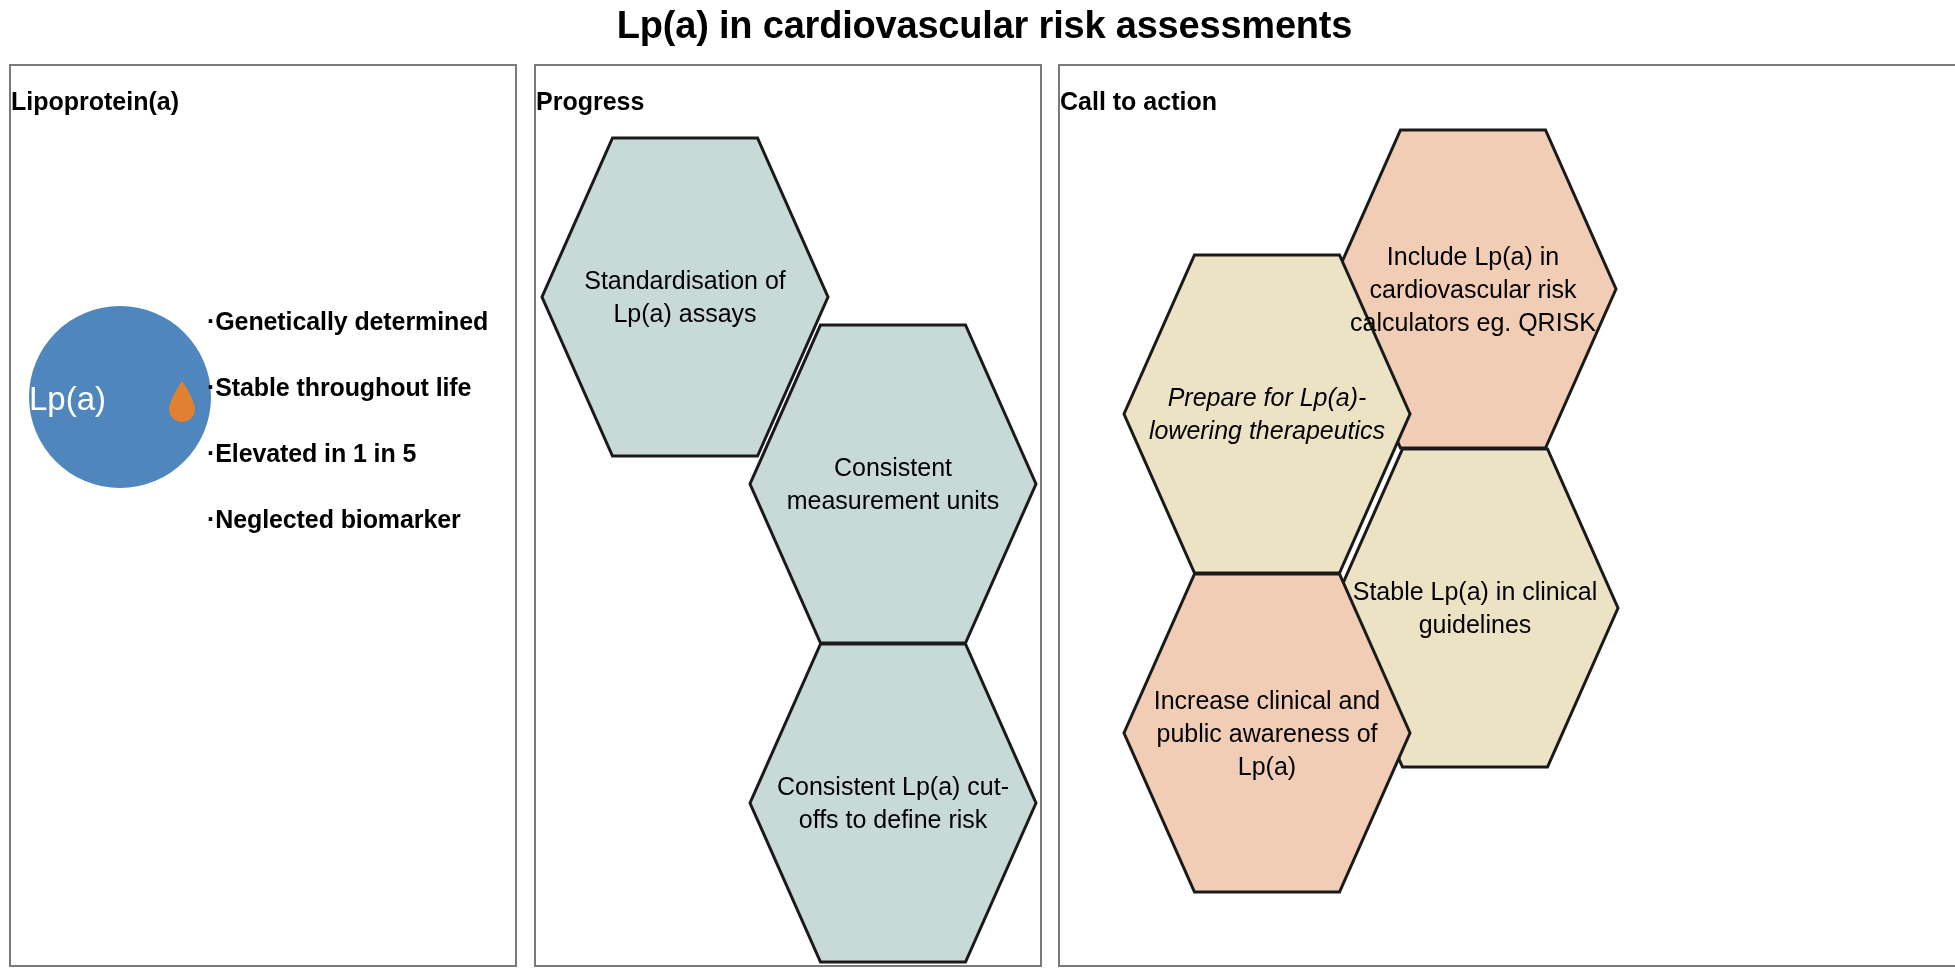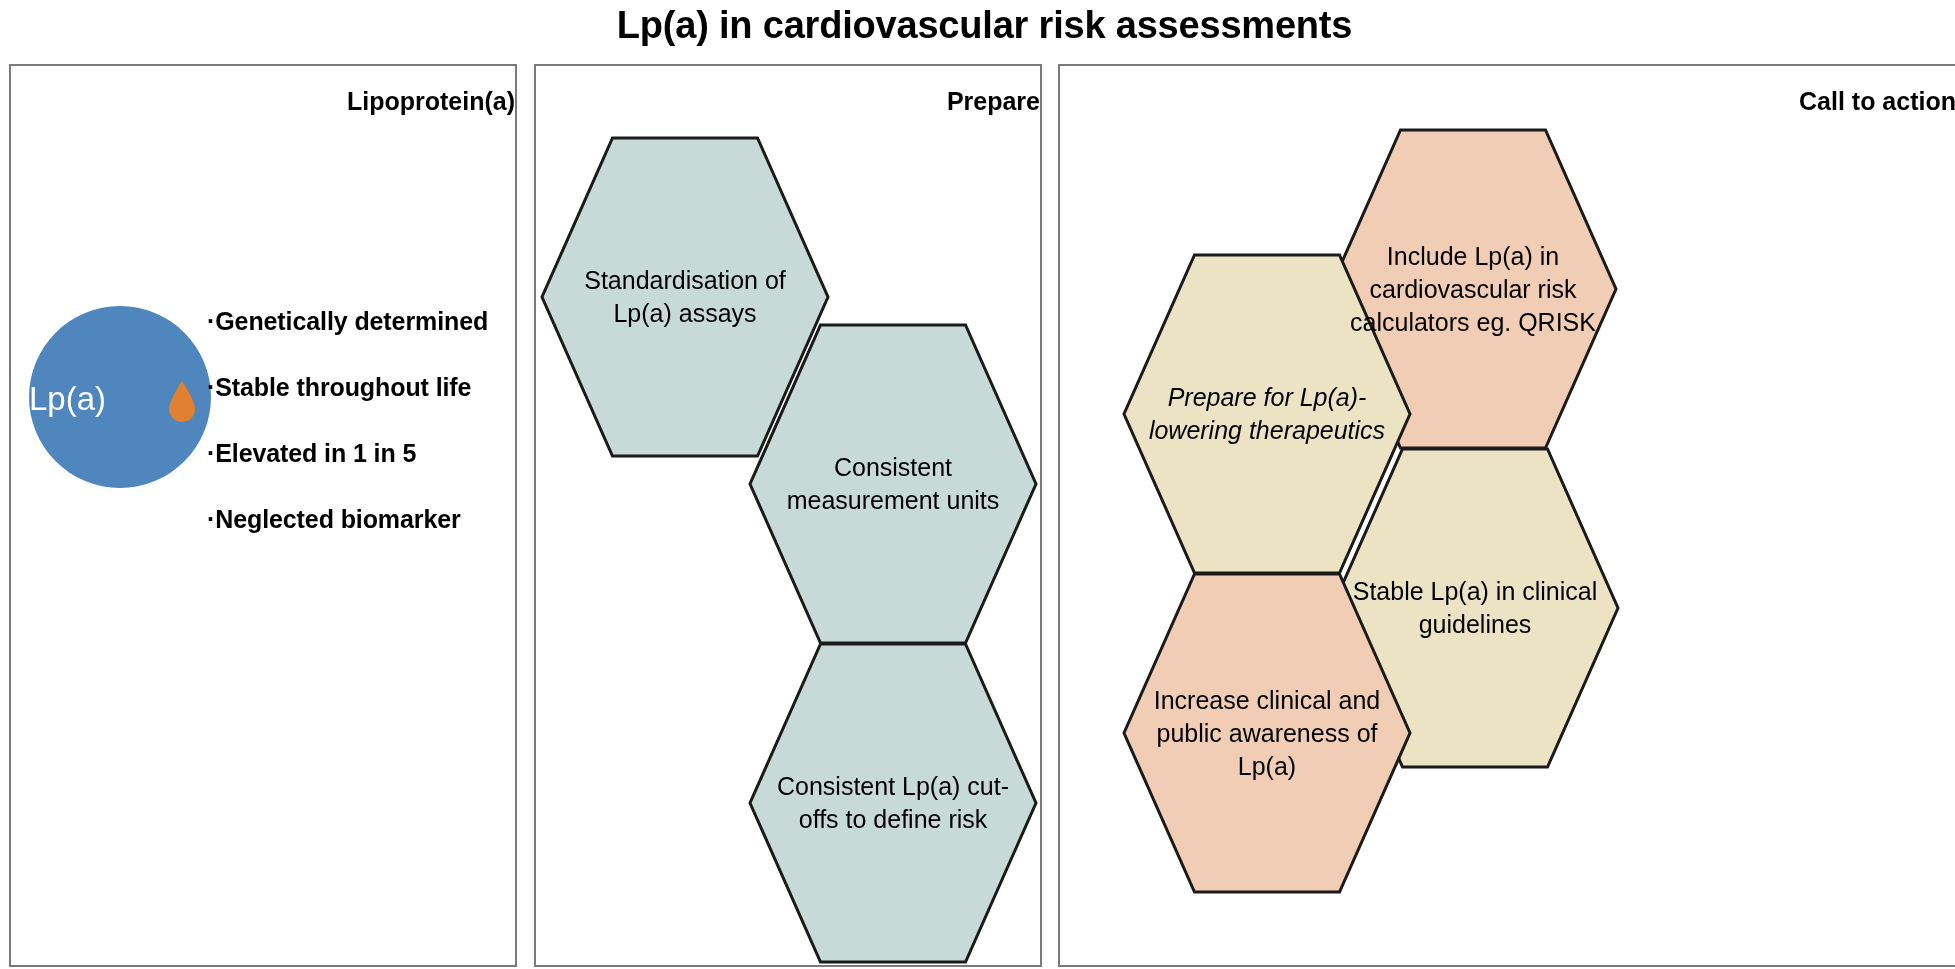--- a/index.html
+++ b/index.html
@@ -46,21 +46,21 @@
   }
   #panel-lipoprotein { left: 2px;    width: 508px; }
   #panel-progress    { left: 527px;  width: 508px; }
   #panel-call        { left: 1051px; width: 900px; padding-left: 40px; }
 
   .panel-title {
     position: absolute;
     left: 0;
     top: 20px;
     width: 100%;
-    text-align: right;
+    text-align: left;
     font-size: 25px;
     font-weight: bold;
     line-height: 30px;
     white-space: nowrap;
   }
 
   
   #lpa-bubble {
     position: absolute;
     left: 18px;
@@ -159,21 +159,21 @@
       <div class="bullet-item">
         <span class="dot">·</span><span>Elevated in 1 in 5</span>
       </div>
       <div class="bullet-item">
         <span class="dot">·</span><span>Neglected biomarker</span>
       </div>
     </div>
   </div>
 
   <div class="panel" id="panel-progress">
-    <div class="panel-title">Prepare</div>
+    <div class="panel-title">Progress</div>
 
     <div class="hex" style="left:4px; top:70px; width:290px; height:322px;">
       <svg width="290" height="322" viewBox="0 0 290 322">
         <polygon points="72.5,2 217.5,2 288,161 217.5,320 72.5,320 2,161" fill="#c8dad7" stroke="#1a1a1a" stroke-width="3"></polygon>
       </svg>
       <div class="hex-label">Standardisation of Lp(a) assays</div>
     </div>
 
     <div class="hex" style="left:212px; top:257px; width:290px; height:322px;">
       <svg width="290" height="322" viewBox="0 0 290 322">

